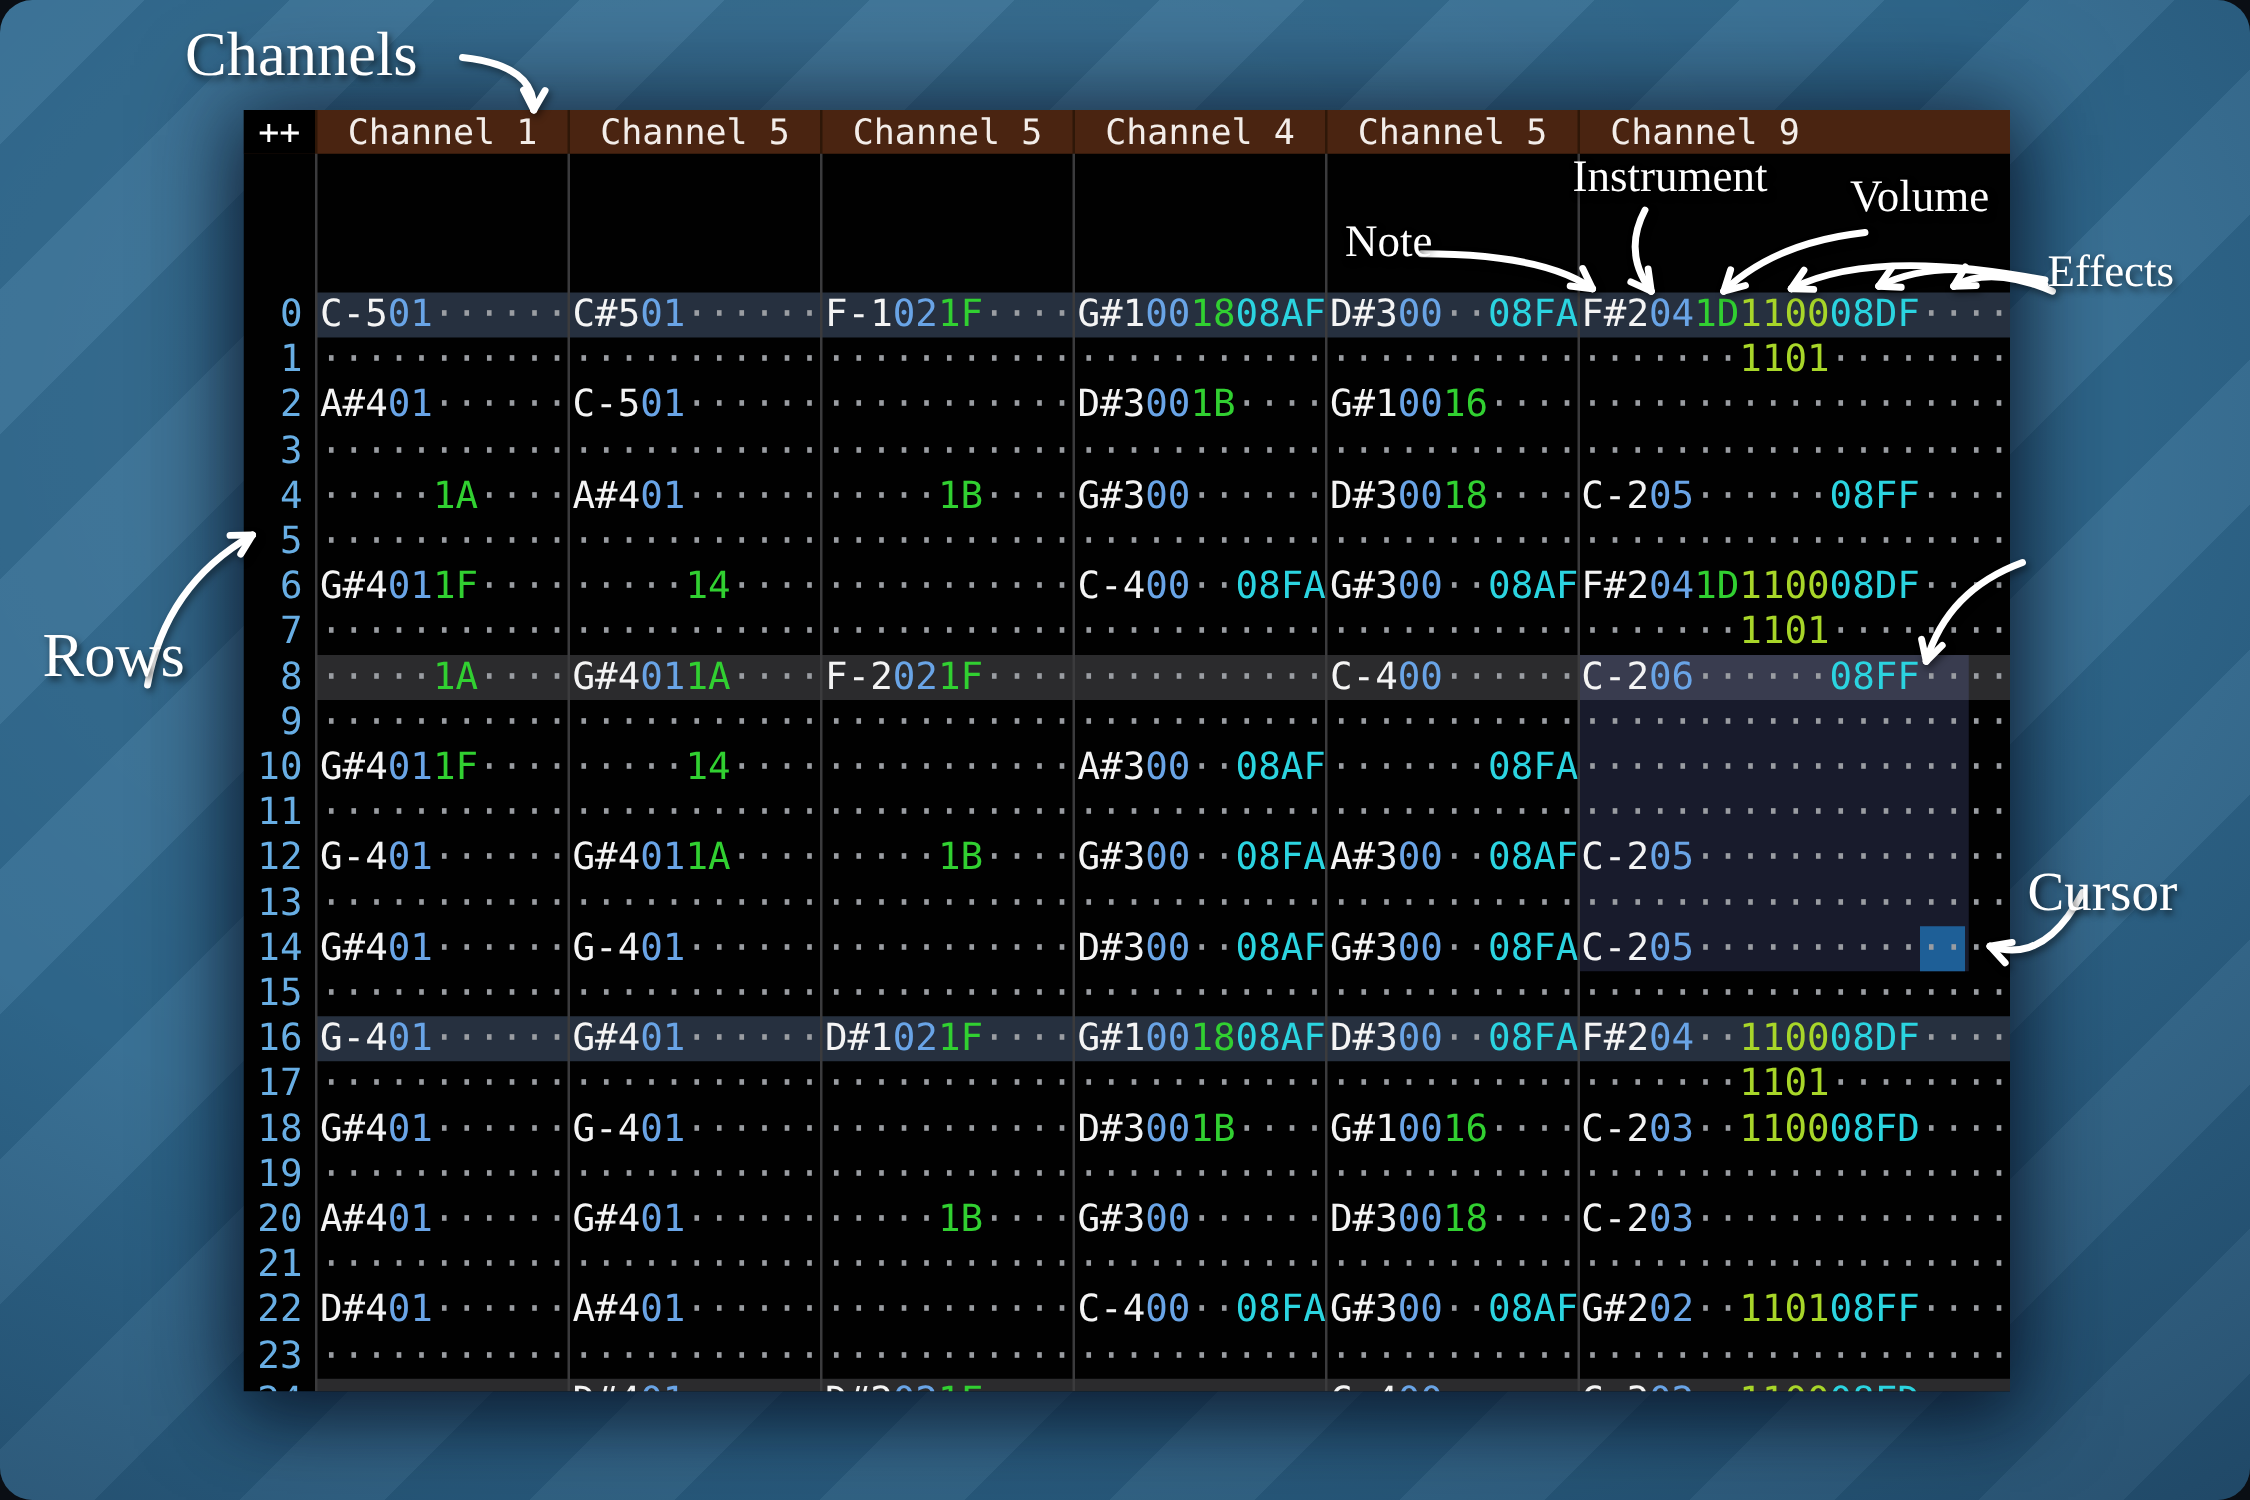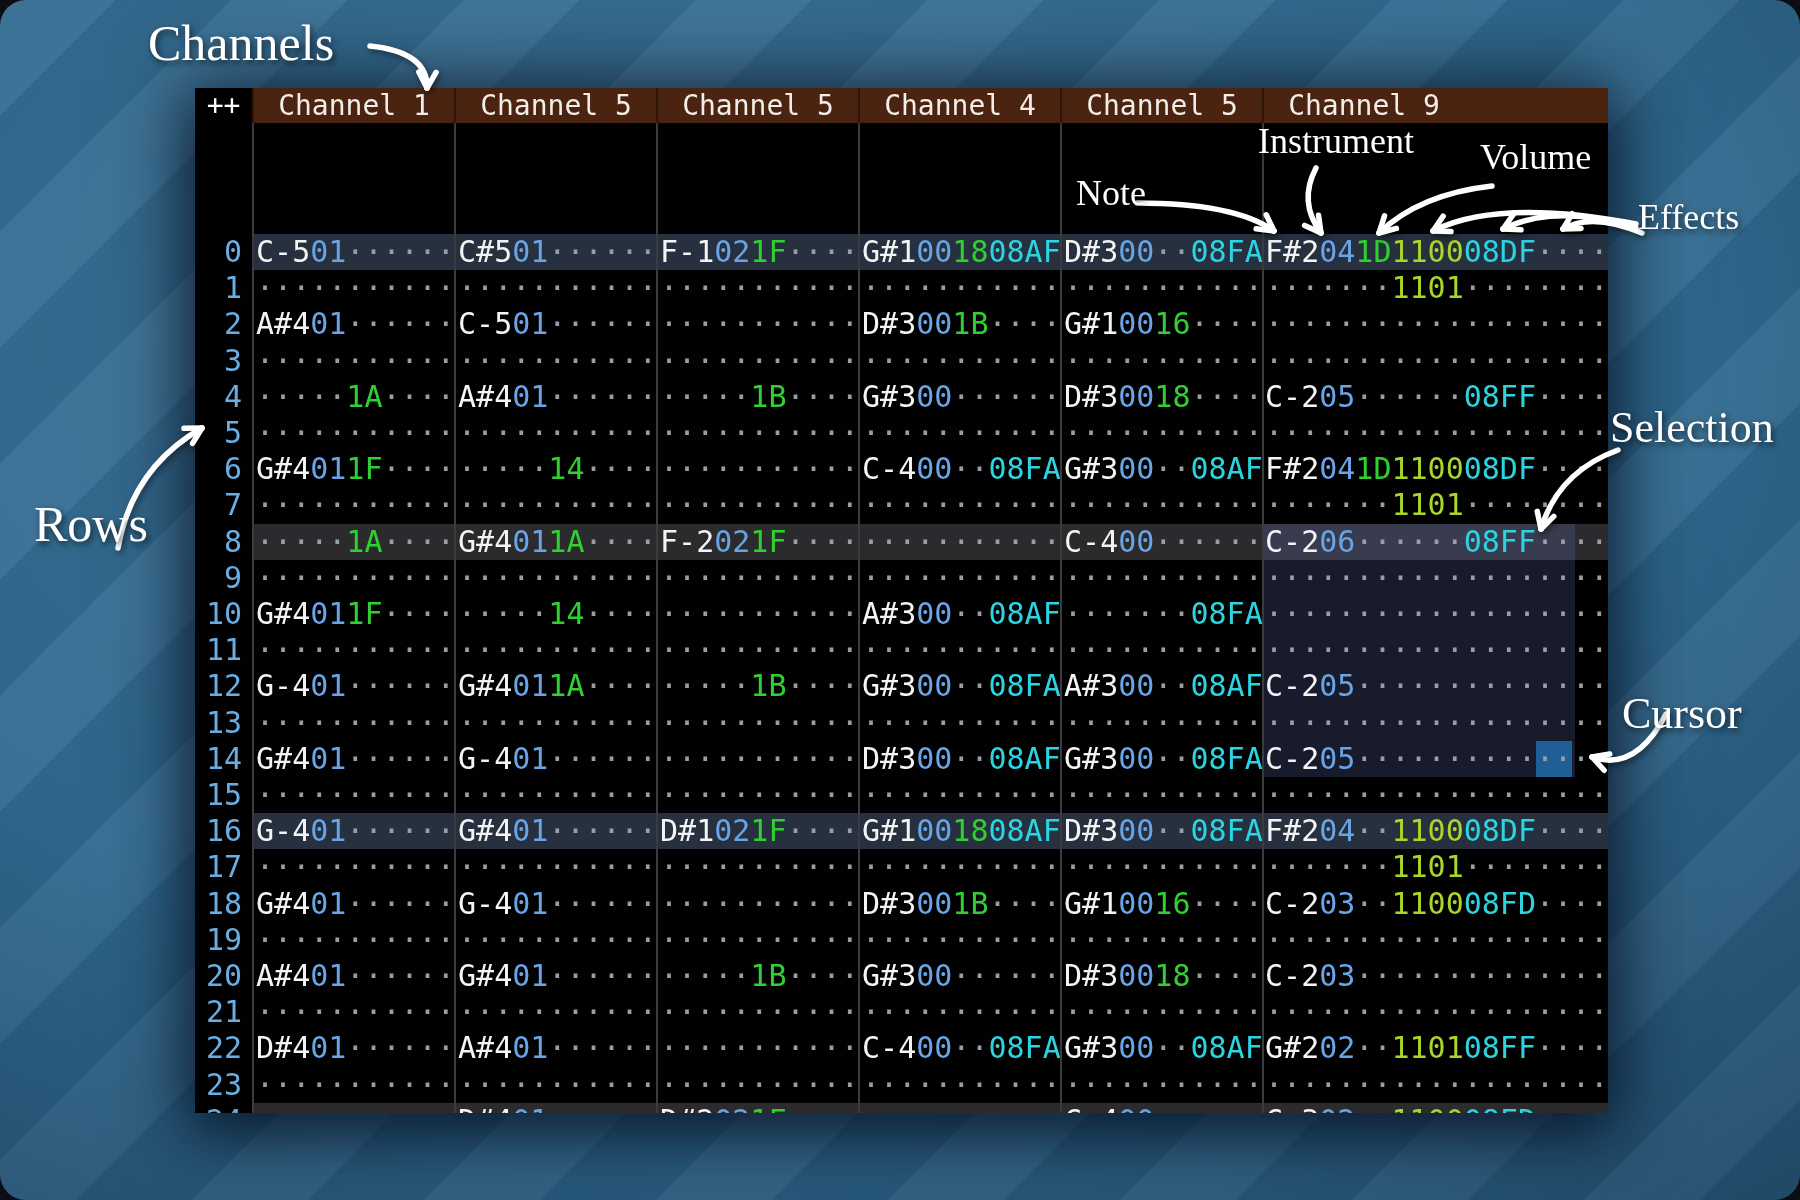--- a/index.html
+++ b/index.html
@@ -106,21 +106,20 @@
         <div class="divider" style="left: 1067px; top: 35px; height: 990px;"></div>
       </div>
   </div>
 
   <div class="ann lab-big" style="left:148px;top:14px;">Channels</div>
   <div class="ann lab-big" style="left: 34px; top: 495px;">Rows</div>
   <div class="ann lab-mid" style="left:1076px;top:172px;">Note</div>
   <div class="ann lab-mid" style="left:1258px;top:120px;">Instrument</div>
   <div class="ann lab-mid" style="left:1464px;top:136px;margin-left:16px;">Volume</div>
   <div class="ann lab-mid" style="left:1638px;top:196px;">Effects</div>
-  <div class="ann lab-med" style="left:1610px;top:402px;">Selection</div>
   <div class="ann lab-med" style="left:1622px;top:652px;margin-top:36px;">Cursor</div>
 
   <svg id="arrowlayer" width="1800" height="1200">
       <path d="M 370 46 Q 428 52 427 88" fill="none" stroke="#fff" stroke-width="5.5" stroke-linecap="round"></path>
       <line x1="427" y1="88" x2="436.0649543684127" y2="72.44922502578746" stroke="#fff" stroke-width="5.5" stroke-linecap="round"></line>
       <line x1="427" y1="88" x2="418.81228981576623" y2="71.96998434376951" stroke="#fff" stroke-width="5.5" stroke-linecap="round"></line>
       <path d="M 118 548 Q 132 468 202 428" fill="none" stroke="#fff" stroke-width="5.5" stroke-linecap="round"></path>
       <line x1="202" y1="428" x2="184.0032990624357" y2="428.344609001438" stroke="#fff" stroke-width="5.5" stroke-linecap="round"></line>
       <line x1="202" y1="428" x2="192.56631946122843" y2="443.32989469932534" stroke="#fff" stroke-width="5.5" stroke-linecap="round"></line>
       <path d="M 1137 203 Q 1235 203 1274 231" fill="none" stroke="#fff" stroke-width="5.5" stroke-linecap="round"></path>

